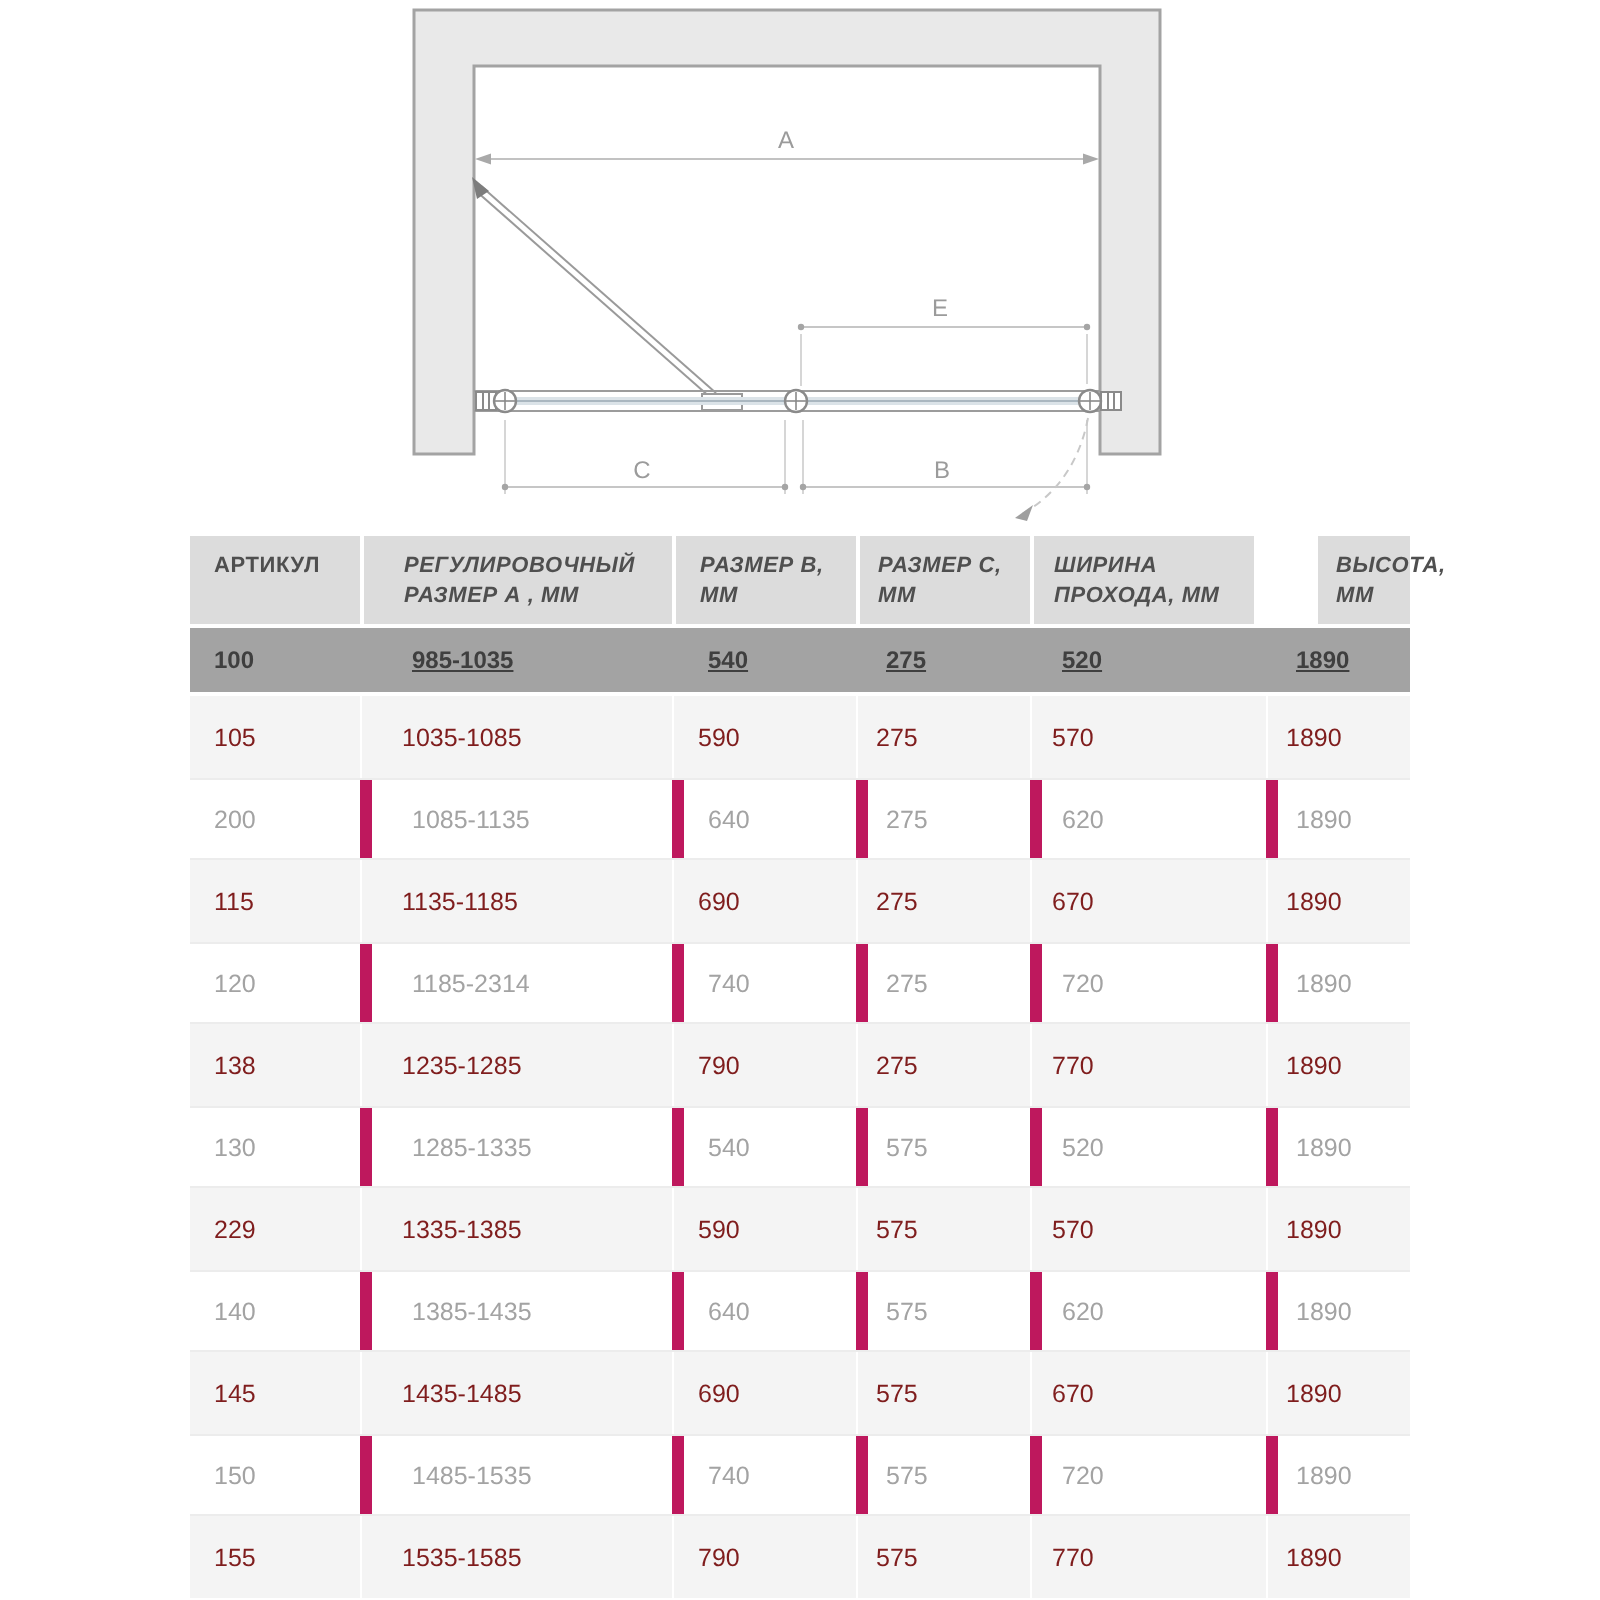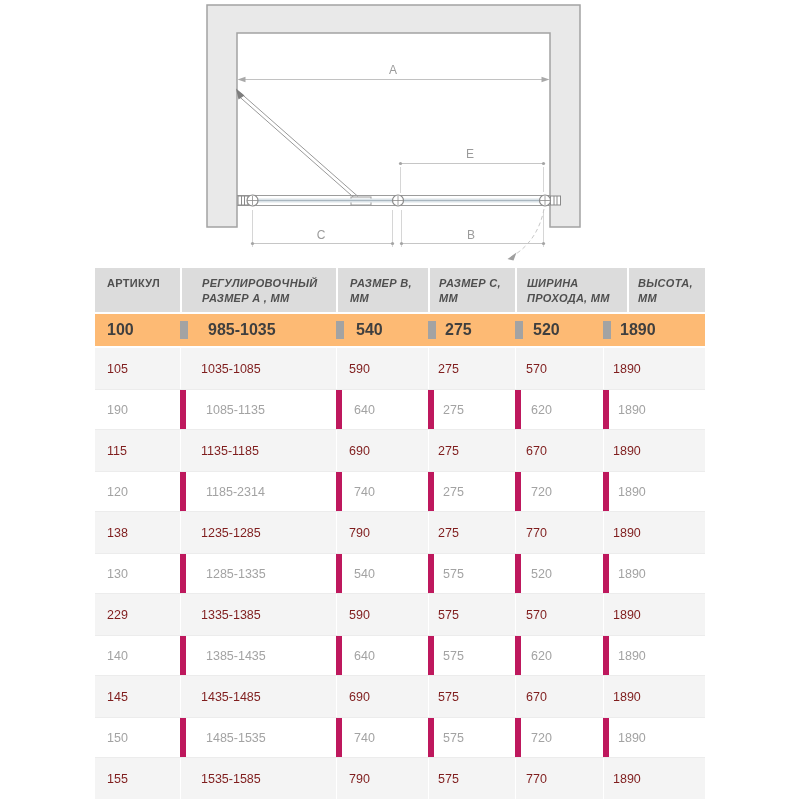--- a/index.html
+++ b/index.html
@@ -42,40 +42,40 @@
 
   .trow {
     display: grid;
     grid-template-columns: 85px 156px 92px 87px 88px 102px;
     height: 41px;
     align-items: center;
     font-size: 12.5px;
   }
   .trow.first {
     height: 32px;
-    background: #fdba74;
+    background: #a3a3a3;
     color: #3f3f3f;
     font-weight: bold;
-    font-size: 16px;
+    font-size: 12px;
     margin-bottom: 2px;
   }
-  .trow.first .cell + .cell { border-left: 8px solid #a3a3a3; }
+  .trow.first .cell + .cell { border-left: 6px solid #a3a3a3; text-decoration: underline; }
 
   .trow.gray { background: #f4f4f4; color: #7f1d1d; }
   .trow.gray .cell + .cell { border-left: 1px solid #ffffff; height: 100%; display: flex; align-items: center; }
   .trow.white { background: #ffffff; color: #a3a3a3; border-top: 1px solid #ececec; border-bottom: 1px solid #ececec; }
   .trow.white .cell + .cell { border-left: 6px solid #be185d; height: 100%; display: flex; align-items: center; }
   .trow.gray .cell:first-child, .trow.white .cell:first-child { height: 100%; display: flex; align-items: center; }
 
   .cell.c1 { padding-left: 12px; }
   .cell.c2 { padding-left: 20px; }
   .cell.c3 { padding-left: 12px; }
   .cell.c4 { padding-left: 9px; }
   .cell.c5 { padding-left: 10px; }
-  .cell.c6 { padding-left: 9px; }
+  .cell.c6 { padding-left: 9px; margin-left: 30px; }
 </style>
 </head>
 <body>
 
 <div class="page">
 
   <svg class="diagram" width="800" height="262" viewBox="0 0 800 262">
 
     <path d="M207,5 H580 V227 H550 V33 H237 V227 H207 Z" fill="#e9e9e9" stroke="#a3a3a3" stroke-width="1.5"></path>
 
@@ -180,21 +180,21 @@
         </div>
         <div class="trow gray">
           <div class="cell c1">105</div>
           <div class="cell c2">1035-1085</div>
           <div class="cell c3">590</div>
           <div class="cell c4">275</div>
           <div class="cell c5">570</div>
           <div class="cell c6">1890</div>
         </div>
         <div class="trow white">
-          <div class="cell c1">190</div>
+          <div class="cell c1">200</div>
           <div class="cell c2">1085-1135</div>
           <div class="cell c3">640</div>
           <div class="cell c4">275</div>
           <div class="cell c5">620</div>
           <div class="cell c6">1890</div>
         </div>
         <div class="trow gray">
           <div class="cell c1">115</div>
           <div class="cell c2">1135-1185</div>
           <div class="cell c3">690</div>

